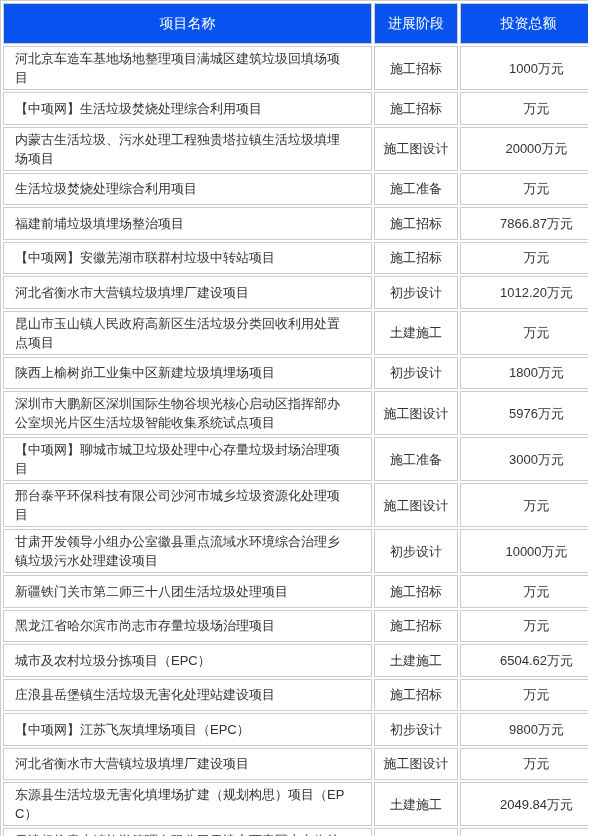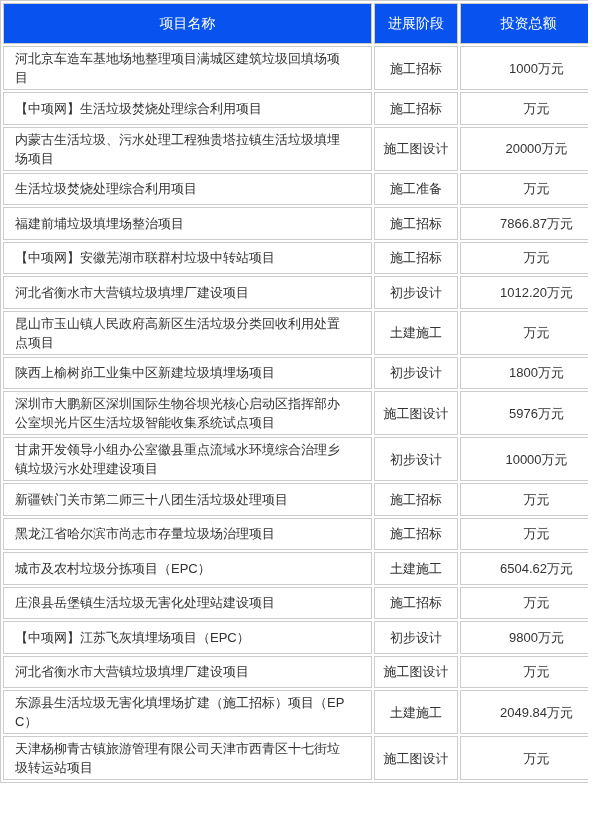--- a/index.html
+++ b/index.html
@@ -122,21 +122,31 @@
     <td class="stage">初步设计</td>
     <td class="amount">1800万元</td>
   </tr>
 
   <tr>
     <td class="name">深圳市大鹏新区深圳国际生物谷坝光核心启动区指挥部办公室坝光片区生活垃圾智能收集系统试点项目</td>
     <td class="stage">施工图设计</td>
     <td class="amount">5976万元</td>
   </tr>
 
-
+  <tr>
+    <td class="name">【中项网】聊城市城卫垃圾处理中心存量垃圾封场治理项目</td>
+    <td class="stage">施工准备</td>
+    <td class="amount">3000万元</td>
+  </tr>
+
+  <tr>
+    <td class="name">邢台泰平环保科技有限公司沙河市城乡垃圾资源化处理项目</td>
+    <td class="stage">施工图设计</td>
+    <td class="amount">万元</td>
+  </tr>
 
   <tr>
     <td class="name">甘肃开发领导小组办公室徽县重点流域水环境综合治理乡镇垃圾污水处理建设项目</td>
     <td class="stage">初步设计</td>
     <td class="amount">10000万元</td>
   </tr>
 
   <tr>
     <td class="name">新疆铁门关市第二师三十八团生活垃圾处理项目</td>
     <td class="stage">施工招标</td>
@@ -168,21 +178,21 @@
     <td class="amount">9800万元</td>
   </tr>
 
   <tr>
     <td class="name">河北省衡水市大营镇垃圾填埋厂建设项目</td>
     <td class="stage">施工图设计</td>
     <td class="amount">万元</td>
   </tr>
 
   <tr>
-    <td class="name">东源县生活垃圾无害化填埋场扩建（施工招标）项目（EPC）</td>
+    <td class="name">东源县生活垃圾无害化填埋场扩建（规划构思）项目（EPC）</td>
     <td class="stage">土建施工</td>
     <td class="amount">2049.84万元</td>
   </tr>
 
   <tr>
     <td class="name">天津杨柳青古镇旅游管理有限公司天津市西青区十七街垃圾转运站项目</td>
     <td class="stage">施工图设计</td>
     <td class="amount">万元</td>
   </tr>
 </tbody>

